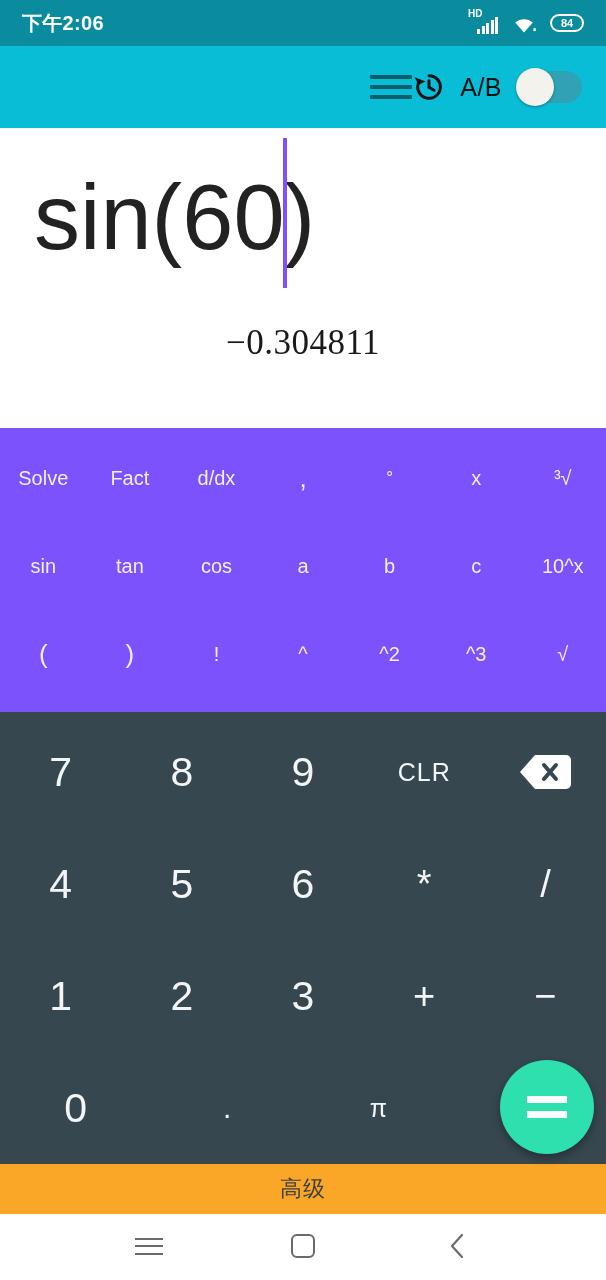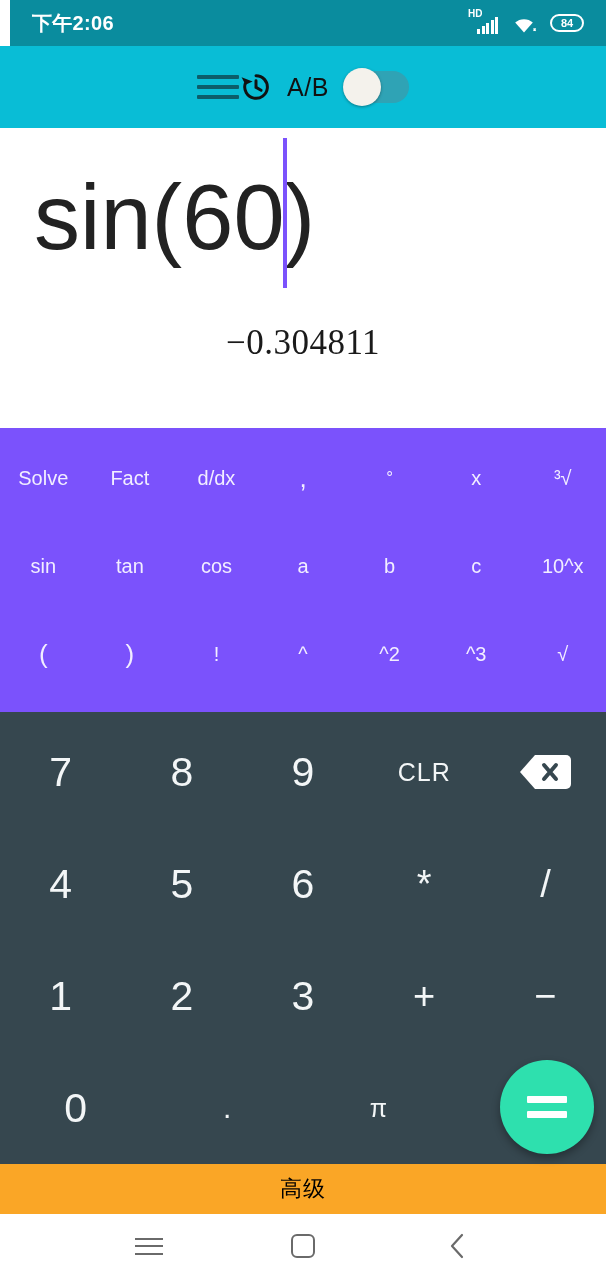--- a/index.html
+++ b/index.html
@@ -9,41 +9,40 @@
     background:#ffffff;
     overflow:hidden;
   }
   .phone { position:relative; width:606px; height:1280px; }
 
   
   .status-bar {
     height:46px; background:#0A8C9E;
     display:flex; align-items:center; justify-content:space-between;
     padding:0 22px;
-    margin-left:10px;
   }
   .status-time { color:#ffffff; font-size:20px; font-weight:bold; letter-spacing:.3px; }
   .status-icons { display:flex; align-items:center; gap:13px; }
   .sig-wrap { position:relative; display:flex; align-items:flex-end; height:22px; }
   .hd-label { position:absolute; top:-3px; left:-2px; font-size:10px; font-weight:bold; color:#fff; line-height:1; }
   .bars { display:flex; align-items:flex-end; gap:1.5px; margin-left:7px; }
   .bars i { width:3px; background:#fff; display:block; }
   .bars i:nth-child(1){height:5px;} .bars i:nth-child(2){height:8px;}
   .bars i:nth-child(3){height:11px;} .bars i:nth-child(4){height:14px;}
   .bars i:nth-child(5){height:17px;}
   .battery {
     min-width:34px; height:18px; border:2px solid #fff; border-radius:9px;
     display:flex; align-items:center; justify-content:center;
     color:#fff; font-size:11px; font-weight:bold; padding:0 5px;
   }
 
   
   .app-bar {
     height:82px; background:#09BDD6;
-    display:flex; align-items:center; justify-content:center;
+    display:flex; align-items:center; justify-content:flex-end;
     padding:0 24px;
   }
   .hamburger { width:42px; height:30px; display:flex; flex-direction:column; justify-content:space-between; padding:3px 0; cursor:pointer; }
   .hamburger span { display:block; height:4px; background:#0C5E6B; border-radius:1px; }
   .appbar-right { display:flex; align-items:center; gap:14px; }
   .history-icon { width:34px; height:34px; }
   .ab-label { color:#111; font-size:25px; letter-spacing:.5px; }
   .toggle {
     width:66px; height:32px; border-radius:16px;
     background:#2FA3B5; position:relative; cursor:pointer;
@@ -100,21 +99,21 @@
     box-shadow:0 4px 9px rgba(0,0,0,.33);
     display:flex; flex-direction:column; align-items:center; justify-content:center;
     gap:8px; cursor:pointer;
   }
   .fab i { display:block; width:40px; height:7px; background:#fff; border-radius:1px; }
 
   
   .adv-bar {
     height:50px; background:#FAA626;
     display:flex; align-items:center; justify-content:center;
-    color:#000000; font-size:22px; letter-spacing:1px; cursor:pointer;
+    color:#404040; font-size:22px; letter-spacing:1px; cursor:pointer;
   }
 
   
   .nav-bar {
     height:64px; background:#fff;
     display:flex; align-items:center; justify-content:center; gap:110px;
   }
   .nav-btn { width:44px; height:40px; display:flex; align-items:center; justify-content:center; cursor:pointer; }
   .nav-menu { display:flex; flex-direction:column; justify-content:space-between; height:17px; width:28px; }
   .nav-menu span { display:block; height:2px; background:#6a6a6a; }

